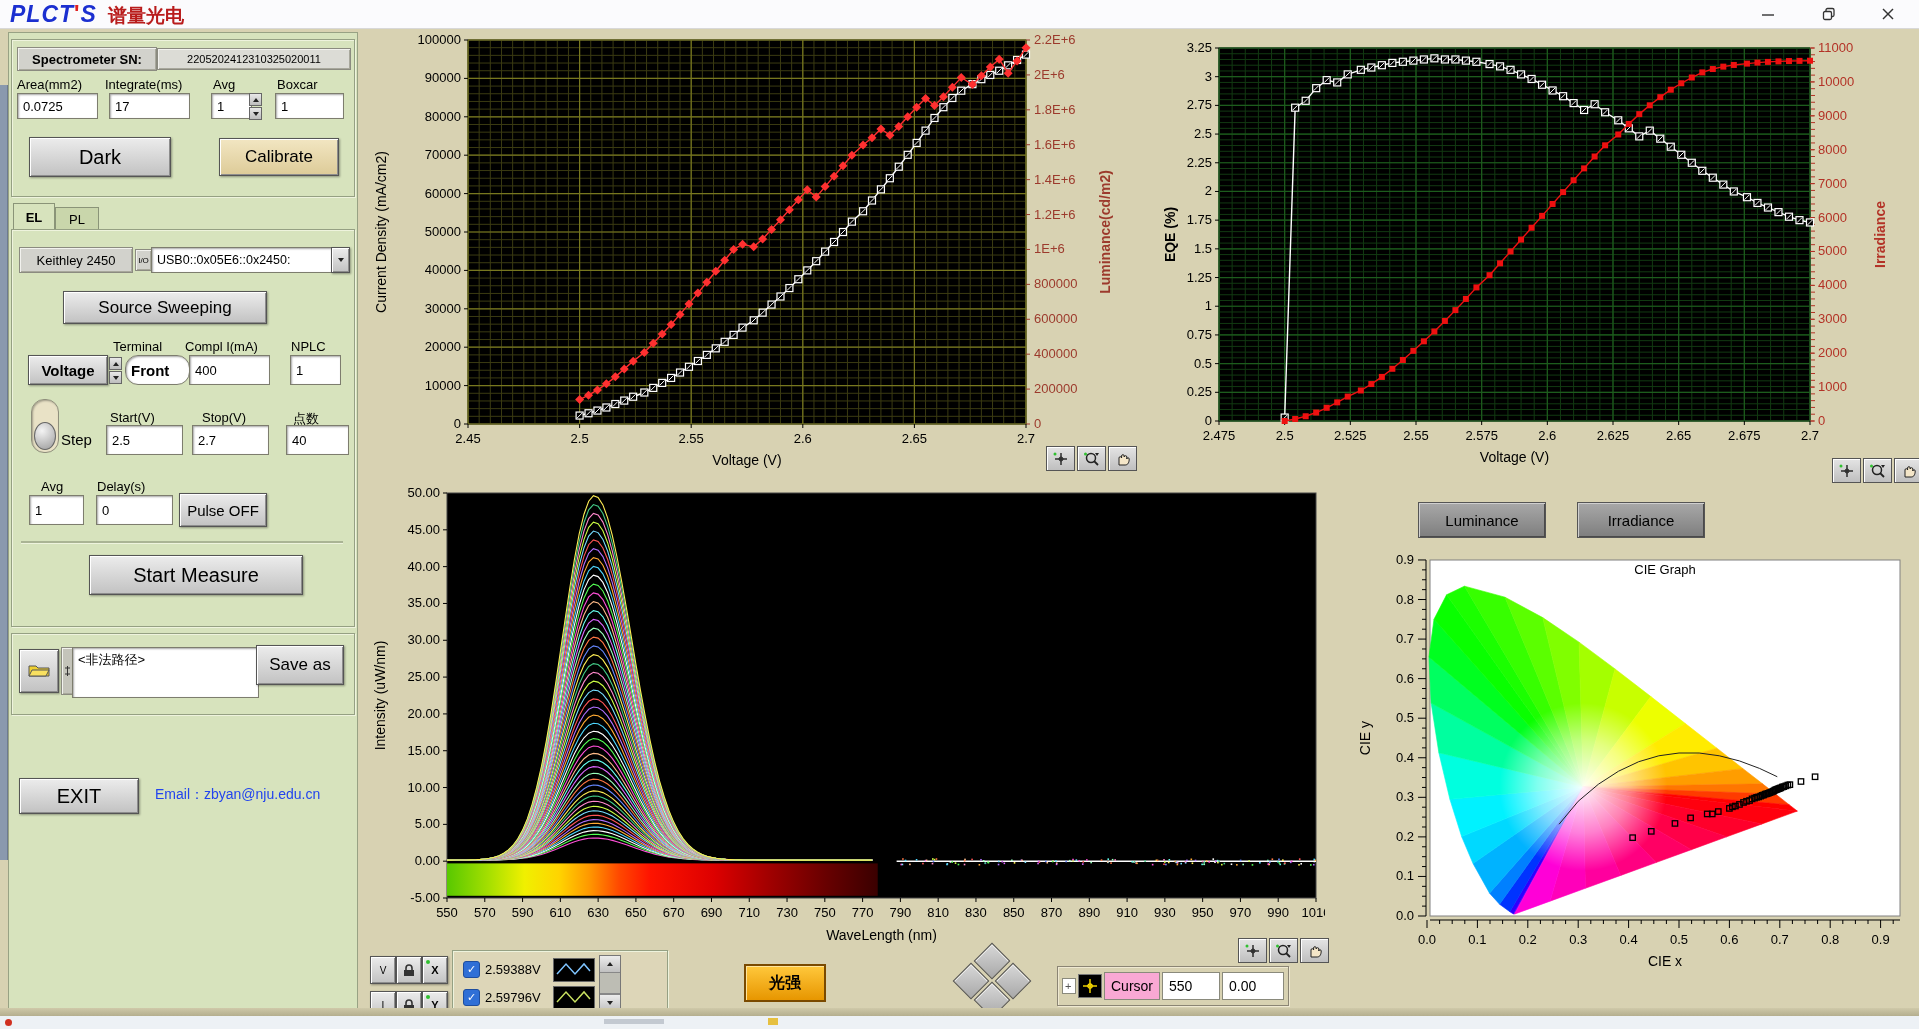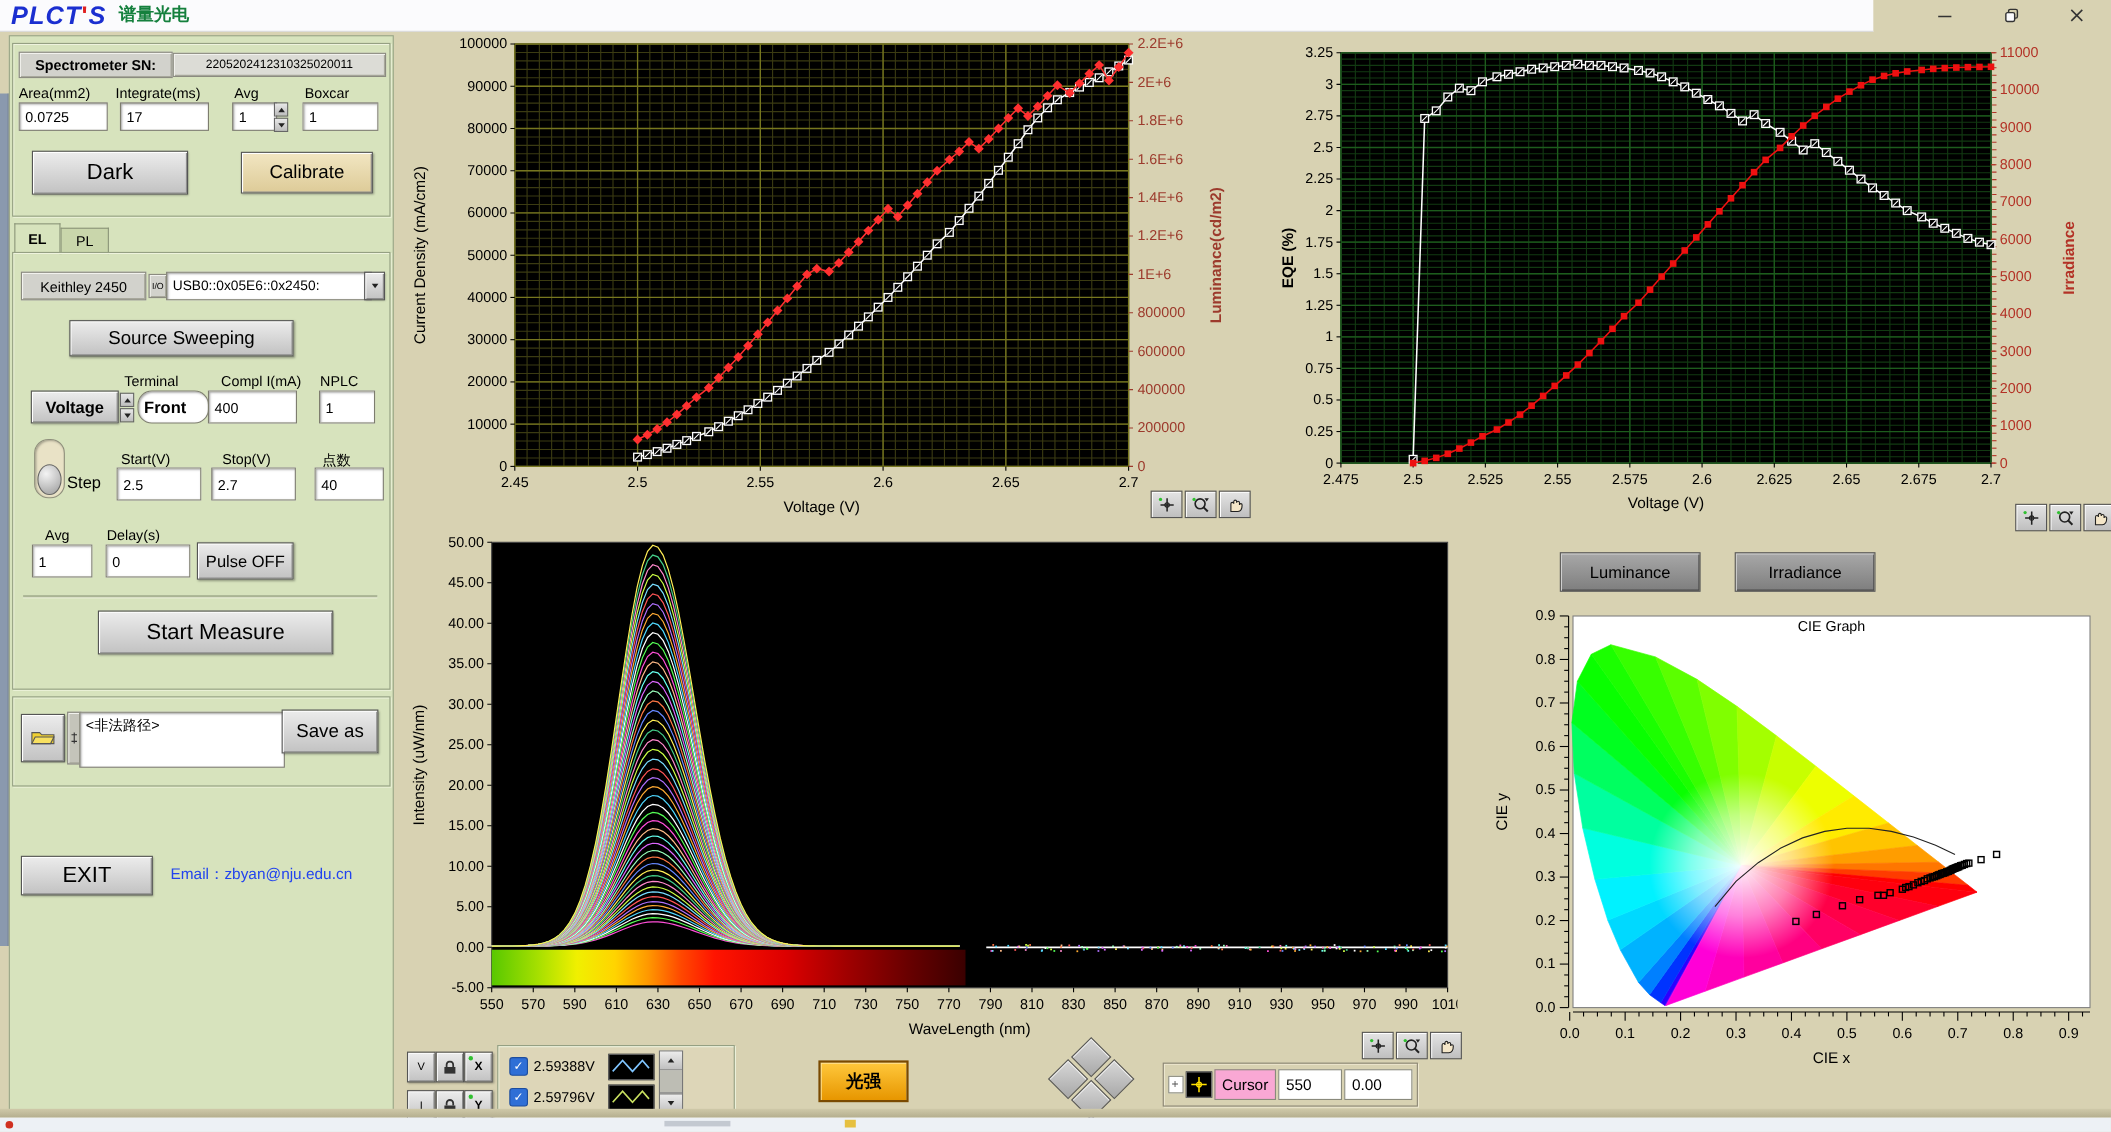--- a/index.html
+++ b/index.html
@@ -1,23 +1,23 @@
 <!DOCTYPE html>
 <html><head>
 <meta charset="utf-8">
 <style>
   html,body{margin:0;padding:0;background:#c8c8c8;}
   #app{position:relative;width:1919px;height:1029px;overflow:hidden;
        font-family:"Liberation Sans",sans-serif;font-size:13px;color:#000;
        background:#d8d2b2;}
   
-  .titlebar{position:absolute;left:0;top:0;width:1703px;height:28px;background:#fbfbfd;border-bottom:1px solid #d8d8d8;}
+  .titlebar{position:absolute;left:0;top:0;width:1919px;height:28px;background:#fbfbfd;border-bottom:1px solid #d8d8d8;}
   .logo{position:absolute;left:10px;top:1px;font-weight:bold;font-style:italic;font-size:23px;color:#1b2fd0;letter-spacing:1px;}
   .logo .accent{color:#e02020;font-style:normal;}
-  .logo-cn{position:absolute;left:108px;top:3px;font-weight:bold;font-size:16px;color:#15803d;font-style:normal;}
+  .logo-cn{position:absolute;left:108px;top:3px;font-weight:bold;font-size:19px;color:#b91c1c;font-style:normal;}
   .winbtn{position:absolute;top:3px;width:32px;height:22px;display:flex;align-items:center;justify-content:center;}
   
   .raised{background:linear-gradient(#ececec,#c2c2c2);border:1px solid #555;
           box-shadow:inset 1px 1px 0 #ffffff,inset -1px -1px 0 #8d8d8d,1px 1px 2px rgba(0,0,0,.35);
           display:flex;align-items:center;justify-content:center;color:#000;}
   .plate{background:#d2d2cc;border:1px solid #8b8b80;
          box-shadow:inset 1px 1px 0 #f2f2ee,inset -1px -1px 0 #a8a89c;
          display:flex;align-items:center;justify-content:center;}
   .field{background:#fff;border:1px solid #7d7d6e;box-shadow:inset 1px 1px 2px rgba(0,0,0,.35);
          display:flex;align-items:center;padding-left:5px;}
@@ -109,21 +109,21 @@
 
     <div class="abs plate" style="left:10px;top:214px;width:112px;height:24px;">Keithley 2450</div>
     <div class="abs plate" style="left:126px;top:216px;width:15px;height:20px;font-size:8px;">I/O</div>
     <div class="abs field" style="left:142px;top:214px;width:180px;height:24px;font-size:12.5px;">USB0::0x05E6::0x2450:</div>
     <div class="abs raised" style="left:322px;top:214px;width:17px;height:24px;">
         <div class="tri-dn"></div>
       </div>
     <div class="abs raised" style="left:54px;top:258px;width:202px;height:31px;font-size:17px;">Source Sweeping</div>
 
     <div class="lbl" style="left:104px;top:306px;">Terminal</div>
-    <div class="lbl" style="left:176px;top:306px;margin-left:16px;">Compl I(mA)</div>
+    <div class="lbl" style="left:176px;top:306px;">Compl I(mA)</div>
     <div class="lbl" style="left:282px;top:306px;">NPLC</div>
     <div class="abs raised" style="left:19px;top:322px;width:78px;height:28px;font-weight:bold;font-size:15px;">Voltage</div>
     <div class="spin" style="left:100px;top:324px;">
         <div class="b">
           <div class="tri-up"></div>
         </div>
         <div class="b">
           <div class="tri-dn"></div>
         </div>
       </div>

